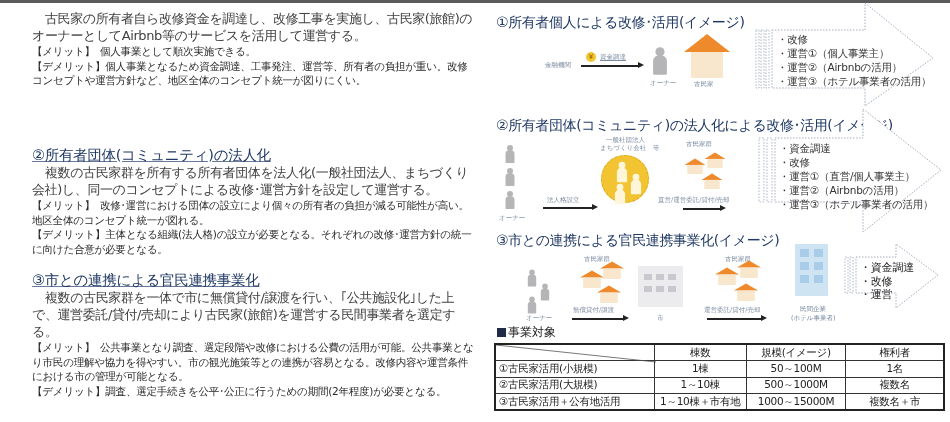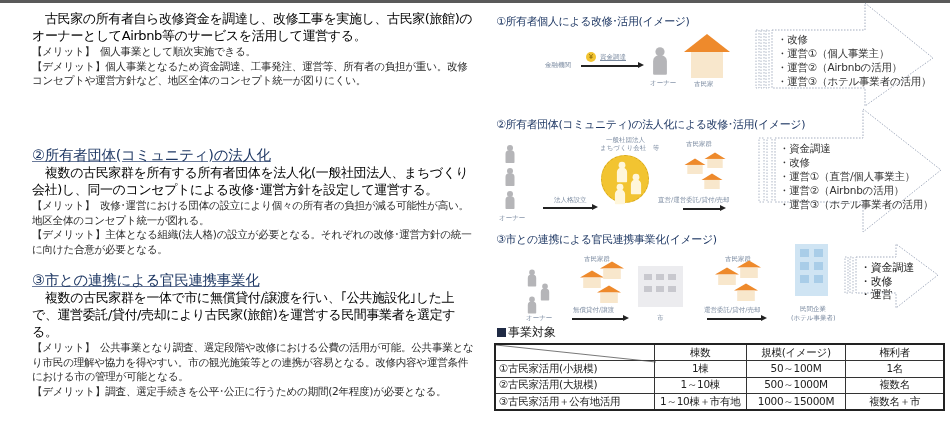--- a/index.html
+++ b/index.html
@@ -3,29 +3,29 @@
 <meta charset="utf-8">
 <style>
   * { box-sizing: border-box; margin: 0; padding: 0; }
   html, body { width: 950px; height: 422px; background: #ffffff; overflow: hidden; }
   body { position: relative; font-family: "DejaVu Sans", "Liberation Sans", sans-serif; color: #2a2a2a; }
   .topbar { position: absolute; left: 0; top: 0; width: 950px; height: 3px; background: #5a5a5a; }
 
   
   .sec { position: absolute; left: 32px; width: 445px; }
   .sec-title { font-size: 14.5px; color: #1f3864; text-decoration: underline; text-decoration-color: #6a7a9a; line-height: 17px; white-space: nowrap; letter-spacing: -0.3px; }
-  .sec-body { font-size: 13px; line-height: 17px; color: #000000; text-indent: 13px; letter-spacing: -0.4px; }
+  .sec-body { font-size: 13px; line-height: 17px; color: #404040; text-indent: 13px; letter-spacing: -0.4px; }
   .sec-note { font-size: 10.6px; line-height: 14.5px; color: #2a2a2a; letter-spacing: -0.3px; }
   .sec-note .tag { display: inline-block; min-width: 68px; }
   #sec1 { top: 10px; }
   #sec2 { top: 147px; }
   #sec3 { top: 272px; }
 
   
-  .img-title { position: absolute; font-size: 11px; color: #1f3864; white-space: nowrap; letter-spacing: -0.4px; }
+  .img-title { position: absolute; font-size: 14px; color: #1f3864; white-space: nowrap; letter-spacing: -0.4px; }
   .tiny { position: absolute; font-size: 6.5px; color: #7a8aa0; white-space: nowrap; }
   .arrow-line { position: absolute; height: 1.5px; background: #222; }
   .arrow-line::after { content: ""; position: absolute; right: -5px; top: -3px; border-left: 6px solid #222; border-top: 3.5px solid transparent; border-bottom: 3.5px solid transparent; }
   .person { position: absolute; width: 12px; height: 24px; }
   .person .head { position: absolute; left: 2px; top: 0; width: 8px; height: 8px; border-radius: 50%; background: #b5b5b8; }
   .person .bod { position: absolute; left: 0; top: 7px; width: 12px; height: 17px; border-radius: 5px 5px 1px 1px; background: #b5b5b8; }
   .house { position: absolute; width: 30px; height: 24px; }
   .house .roof { position: absolute; left: 0; top: 0; width: 0; height: 0; border-left: 15px solid transparent; border-right: 15px solid transparent; border-bottom: 9px solid #ee8a2c; }
   .house .wall { position: absolute; left: 4px; top: 9px; width: 22px; height: 13px; background: #f8e7cc; }
 
@@ -113,21 +113,21 @@
   <div class="person" style="left:504px; top:165px; transform:scale(0.75);">
       <div class="head"></div>
       <div class="bod"></div>
     </div>
   <div class="person" style="left:504px; top:188px; transform:scale(0.75);">
       <div class="head"></div>
       <div class="bod"></div>
     </div>
   <div class="tiny" style="left:499px; top:214px;">オーナー</div>
 
-  <div class="tiny" style="left:547px; top:196px;margin-left:7px;">法人格設立</div>
+  <div class="tiny" style="left:547px; top:196px;">法人格設立</div>
   <div class="arrow-line" style="left:543px; top:207px; width:50px;"></div>
 
   <div class="tiny" style="left:606px; top:136px;">一般社団法人</div>
   <div class="tiny" style="left:600px; top:144px;">まちづくり会社　等</div>
   <div style="position:absolute; left:601px; top:155px; width:48px; height:48px; border-radius:50%; background:#f2c431; border:1px dashed #d8a818;"></div>
   <div class="person" style="left:616px; top:160px; transform:scale(0.85);">
       <div class="head" style="background:#fff6da"></div>
       <div class="bod" style="background:#fff6da"></div>
     </div>
   <div class="person" style="left:630px; top:172px; transform:scale(0.85);">

